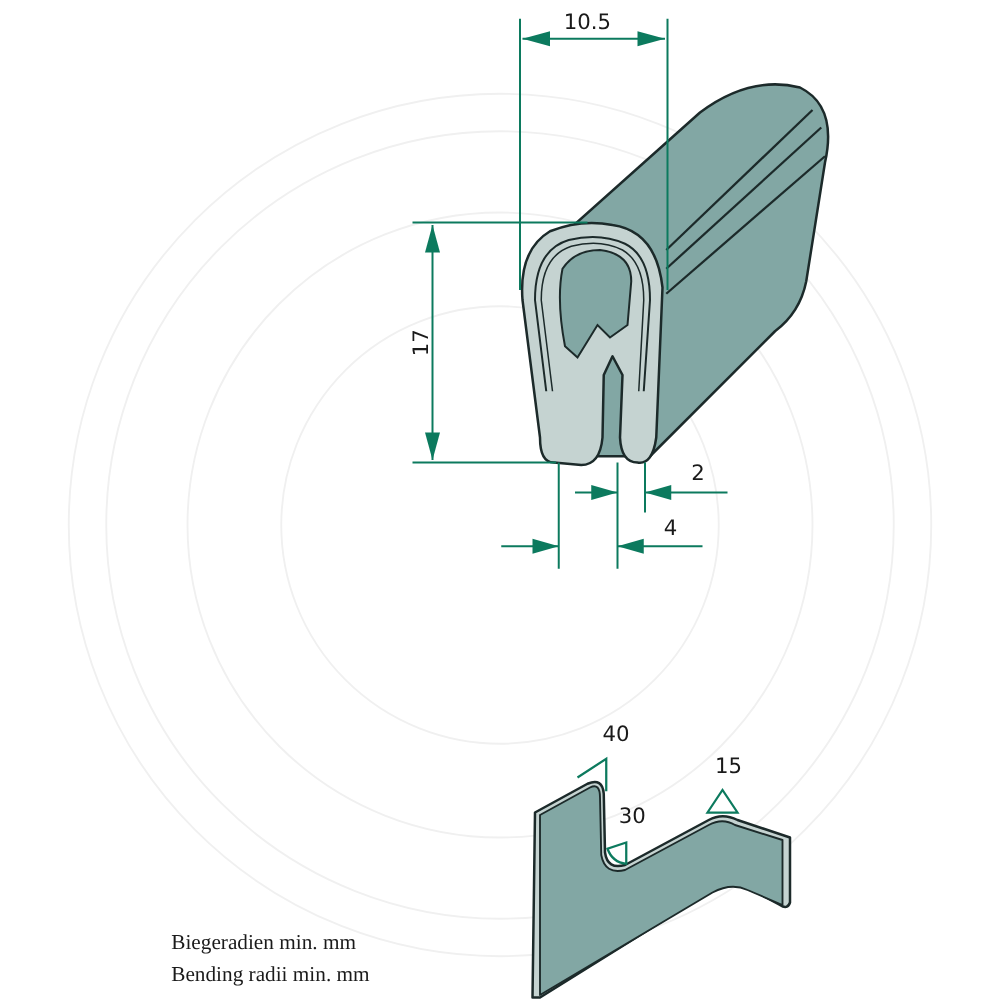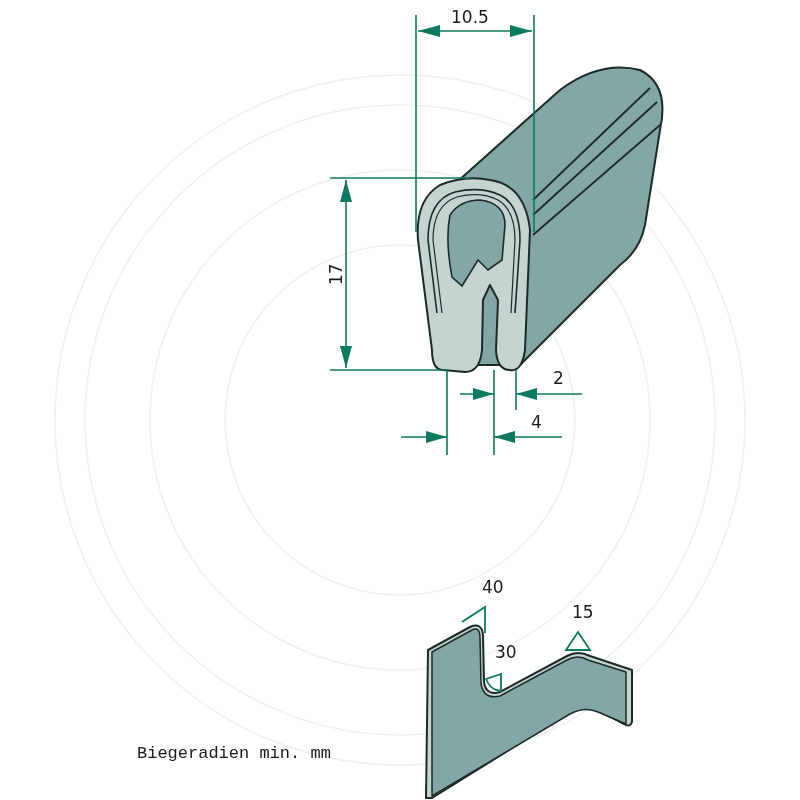--- a/index.html
+++ b/index.html
@@ -1,21 +1,21 @@
 <!DOCTYPE html>
 <html><head>
   <meta charset="utf-8">
   <style>
     html, body { margin: 0; padding: 0; background: #ffffff; }
     body { width: 800px; height: 800px; position: relative; overflow: hidden;
            font-family: "DejaVu Sans", sans-serif; }
     svg { position: absolute; left: 0; top: 0; }
     .dimtext { font-family: "DejaVu Sans", sans-serif; font-size: 17px; fill: #1a1a1a; }
     .caption { position: absolute; left: 137px; top: 741px; font-size: 17px; line-height: 26px;
-               color: #1a1a1a; font-family: Liberation Mono, monospace; }
+               color: #1a1a1a; font-family: Liberation Serif, serif; }
   </style>
 </head>
 <body>
 
 <svg width="800" height="800" viewBox="0 0 800 800">
 
   <g fill="none" stroke="#f0f0f0" stroke-width="1.5">
     <circle cx="400" cy="420" r="345"></circle>
     <circle cx="400" cy="420" r="315"></circle>
     <circle cx="400" cy="420" r="250"></circle>
@@ -95,13 +95,14 @@
 
   <g>
     <text class="dimtext" x="482" y="593">40</text>
     <text class="dimtext" x="495" y="658">30</text>
     <text class="dimtext" x="572" y="618">15</text>
   </g>
 </svg>
 
 <div class="caption">
   <div>Biegeradien min. mm</div>
+  <div>Bending radii min. mm</div>
 </div>
 
 </body></html>

